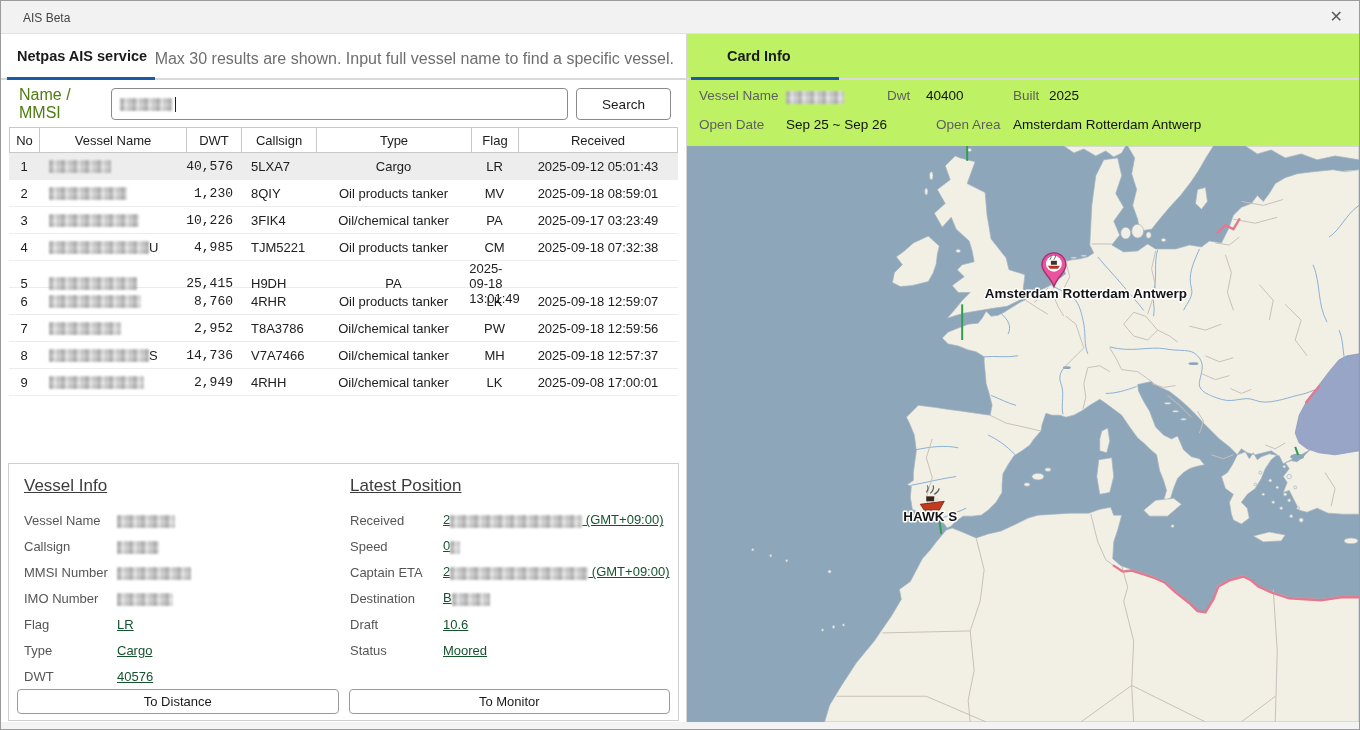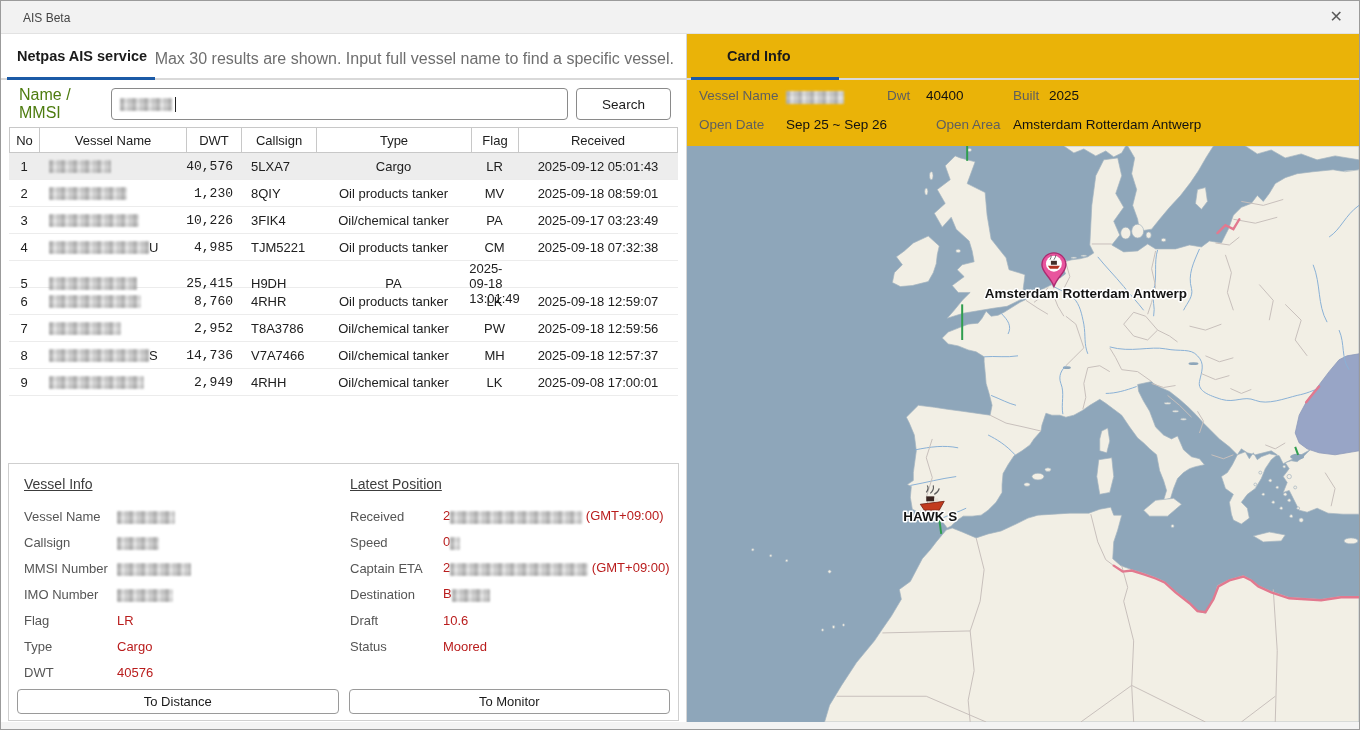--- a/index.html
+++ b/index.html
@@ -3,21 +3,21 @@
 <meta charset="utf-8">
 <style>
   * { margin:0; padding:0; box-sizing:border-box; }
   html,body { width:1360px; height:730px; font-family:"Liberation Sans",sans-serif; background:#e8e8e8; }
   .window { position:relative; width:1360px; height:730px; background:#f3f3f3; border:1px solid #9b9b9b; overflow:hidden; }
   .titlebar { position:relative; height:33px; background:#f2f2f2; border-bottom:1px solid #e2e2e2; }
   .titlebar .title { position:absolute; left:22px; top:10px; font-size:12px; color:#444; }
   .titlebar .close { position:absolute; right:16px; top:7px; font-size:16px; color:#5a5a5a; cursor:pointer; line-height:18px; }
   .content { position:absolute; top:33px; left:0; right:0; bottom:0; display:flex; padding-bottom:7px; }
   .left-panel { position:relative; width:686px; background:#fff; border-right:1px solid #d6d6d6; }
-  .right-panel { position:relative; flex:1; background:#eab308; }
+  .right-panel { position:relative; flex:1; background:#bef264; }
   
   .tabrow { position:relative; height:46px; }
   .tabrow .tab { position:absolute; top:14px; font-size:14.5px; font-weight:bold; color:#1a1a1a; cursor:pointer; }
   .tabrow .hint { position:absolute; right:12px; top:16px; font-size:16px; color:#6e6e6e; }
   .tabrow .grayline { position:absolute; left:0; right:0; bottom:0; height:2px; background:#d9d9d9; }
   .tabrow .blueline { position:absolute; bottom:0; height:3px; background:#1b5aa6; }
   
   .searchrow { position:relative; height:34px; margin-top:7px; display:flex; align-items:center; }
   .searchrow label { margin-left:18px; font-size:16px; color:#4d7c0f; width:92px; }
   .searchrow .input { flex:1; height:32px; border:1px solid #8a8a8a; border-radius:4px; background:#fff; display:flex; align-items:center; padding-left:8px; }
@@ -42,24 +42,24 @@
   .c-no { justify-content:center; }
   .c-name { padding-left:10px; }
   .c-dwt { justify-content:flex-end; padding-right:8px;font-family:Liberation Mono, monospace; }
   .c-callsign { padding-left:10px; }
   .c-type, .c-flag, .c-received { justify-content:center; }
   
   .info { position:absolute; left:7px; right:7px; top:429px; bottom:1px; border:1px solid #cfcfcf; background:#fff; font-size:13px; }
   .info .col { position:absolute; top:12px; }
   .info .col.l { left:15px; width:315px; }
   .info .col.r { left:341px; width:330px; }
-  .info .h { font-size:14px; color:#3c3c3c; text-decoration:underline; margin-bottom:11px; }
+  .info .h { font-size:17px; color:#3c3c3c; text-decoration:underline; margin-bottom:11px; }
   .irow { display:flex; align-items:center; height:26px; }
   .irow .lb { width:93px; color:#555; flex:none; }
-  .irow .vl { color:#b91c1c; white-space:nowrap; }
+  .irow .vl { color:#14532d; white-space:nowrap;text-decoration:underline; }
   .btns { position:absolute; left:8px; right:8px; bottom:6px; display:flex; gap:10px; }
   .btns button { flex:1; height:25px; background:#fff; border:1px solid #9a9a9a; border-radius:4px; font-size:13px; color:#1a1a1a; font-family:inherit; cursor:pointer; }
   
   .cardarea { position:relative; height:66px; }
   .cardarea span { position:absolute; font-size:13.5px; white-space:nowrap; }
   .cardarea .lab { color:#5f5f5f; }
   .cardarea .val { color:#111; }
   .r1 { top:8px; } .r2 { top:37px; }
   
   .map { position:absolute; left:0; right:0; top:112px; bottom:0; overflow:hidden; background:#8ea6ba; }

